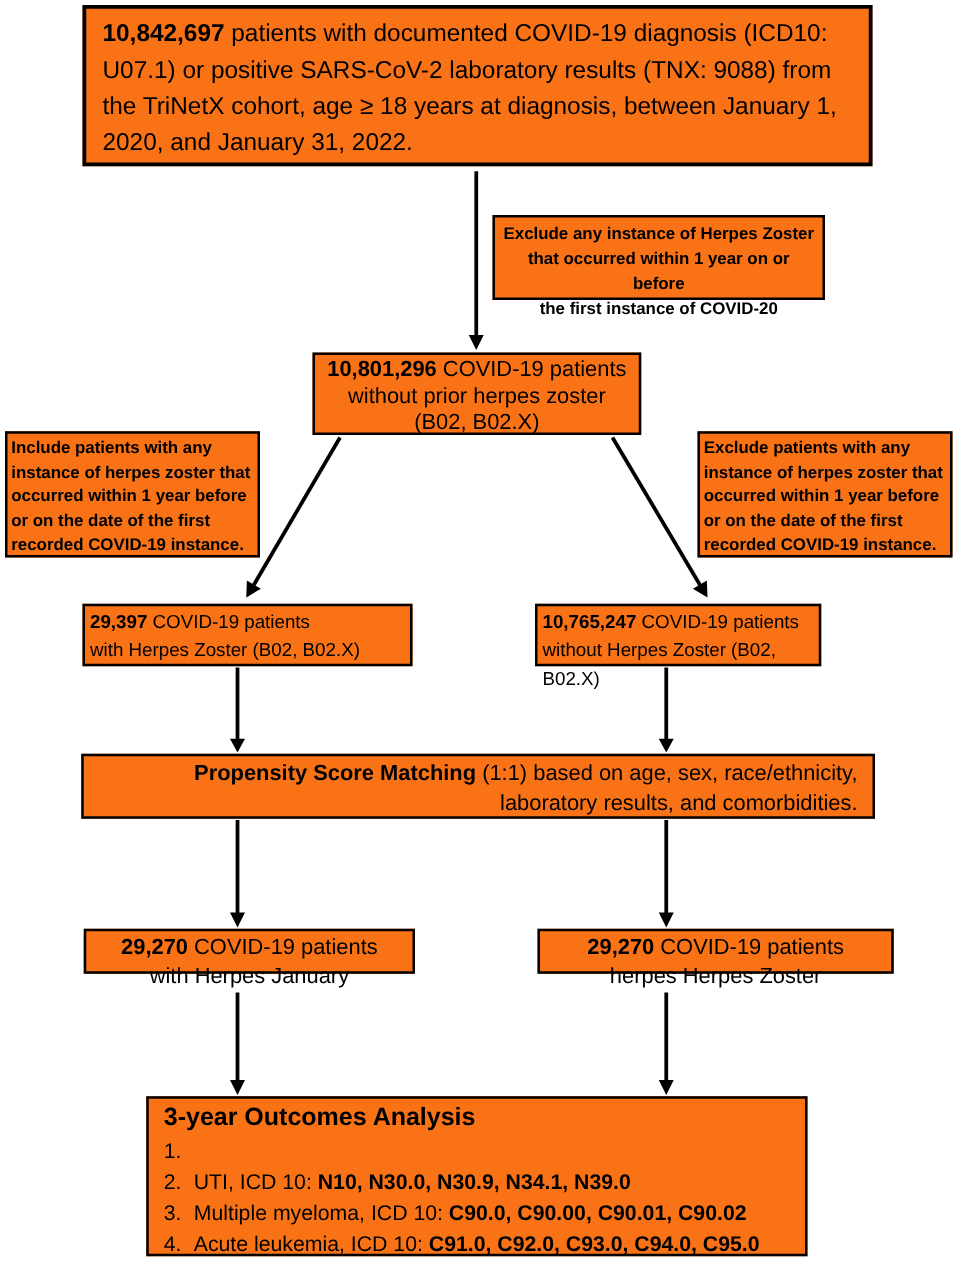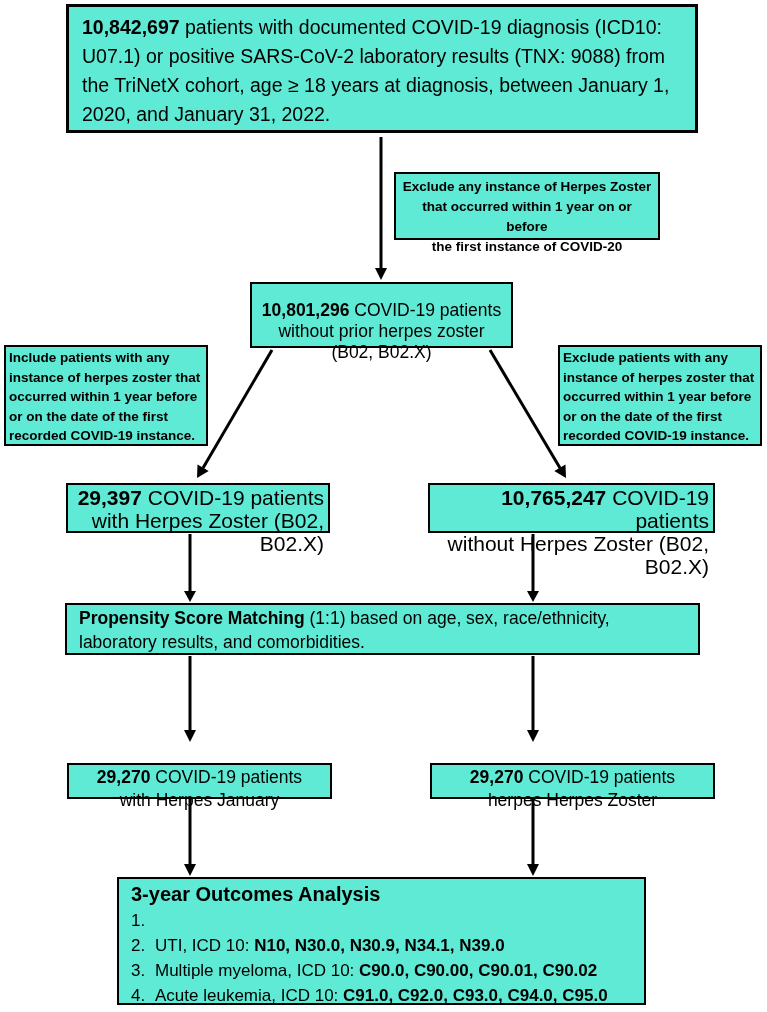--- a/index.html
+++ b/index.html
@@ -1,39 +1,39 @@
 <!DOCTYPE html>
 <html><head>
 <meta charset="utf-8">
 <style>
   html,body{margin:0;padding:0;background:#ffffff;}
   #stage{
     position:relative;width:767px;height:1012px;background:#ffffff;
     font-family:"Liberation Sans",sans-serif;color:#000;overflow:hidden;
   }
-  .box{position:absolute;background:#5eead4;border:2.5px solid #000;box-sizing:border-box;}
+  .box{position:absolute;background:#f97316;border:2.5px solid #000;box-sizing:border-box;}
   .b{font-weight:bold;}
   #arrows{position:absolute;left:0;top:0;pointer-events:none;}
 
   .top-box{left:66px;top:4px;width:632px;height:129px;border-width:3px;
            padding:6px 13px;font-size:19.5px;line-height:29px;}
   .note-top{left:394px;top:172px;width:266px;height:68px;border-width:2px;
             padding:3px 4px;font-size:13.5px;line-height:20px;font-weight:bold;text-align:center;}
   .mid-box{left:250px;top:282px;width:263px;height:66px;
-           padding:16px 4px;font-size:17.5px;line-height:21px;text-align:center;}
+           padding:1px 4px;font-size:17.5px;line-height:21px;text-align:center;}
   .note-side{top:345px;width:204px;height:101px;border-width:2.5px;
              padding:1px 3px;font-size:13.5px;line-height:19.5px;font-weight:bold;text-align:left;}
   .note-left{left:4px;}
   .note-right{left:558px;}
-  .branch{top:483px;height:50px;padding:1px 4px;font-size:21px;line-height:23px;text-align:right;}
+  .branch{top:483px;height:50px;padding:1px 4px;font-size:15px;line-height:23px;text-align:left;}
   .branch-left{left:66px;width:264px;}
-  .branch-right{left:428px;width:287px;}
+  .branch-right{left:428px;width:229px;}
   .psm-box{left:65px;top:603px;width:635px;height:52px;
-           padding:1px 12px;font-size:17.5px;line-height:24px;text-align:left;}
-  .matched{top:763px;height:36px;padding:1px 4px;font-size:17.5px;line-height:23px;text-align:center;}
+           padding:1px 12px;font-size:17.5px;line-height:24px;text-align:right;}
+  .matched{top:743px;height:36px;padding:1px 4px;font-size:17.5px;line-height:23px;text-align:center;}
   .matched-left{left:67px;width:265px;}
   .matched-right{left:430px;width:285px;}
   .outcomes{left:117px;top:877px;width:529px;height:128px;padding:2px 12px;}
   .outcomes-title{font-size:20px;font-weight:bold;line-height:27px;}
   .outcome-item{display:flex;font-size:17px;line-height:25px;}
   .outcome-item .num{width:24px;flex:0 0 auto;}
   svg line{stroke:#000;stroke-width:3;}
   svg polygon{fill:#000;stroke:none;}
 </style>
 </head>

